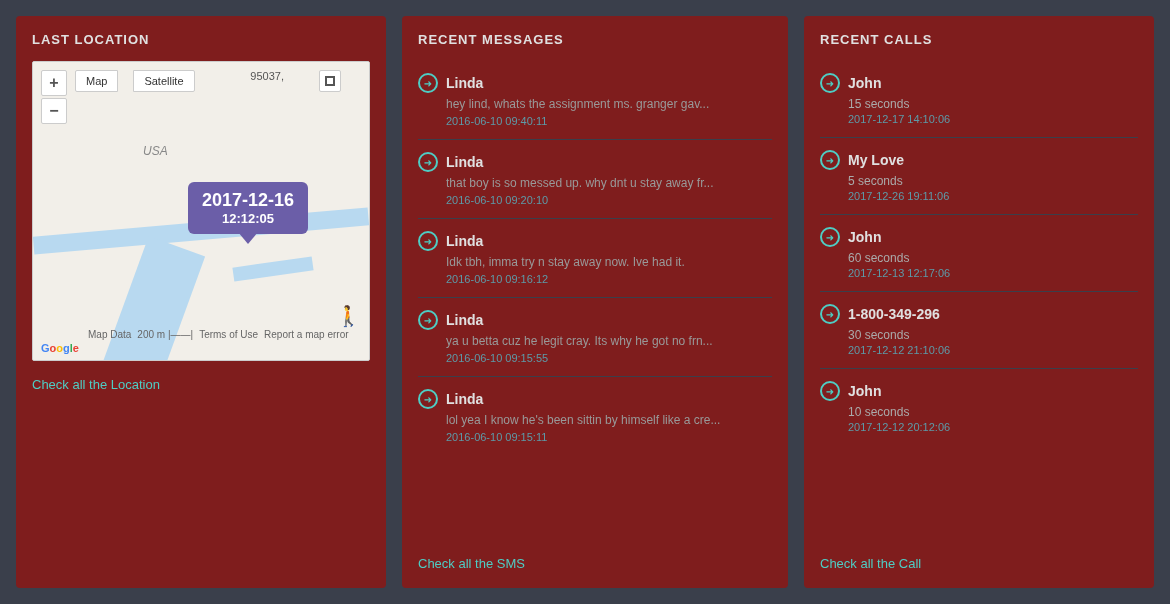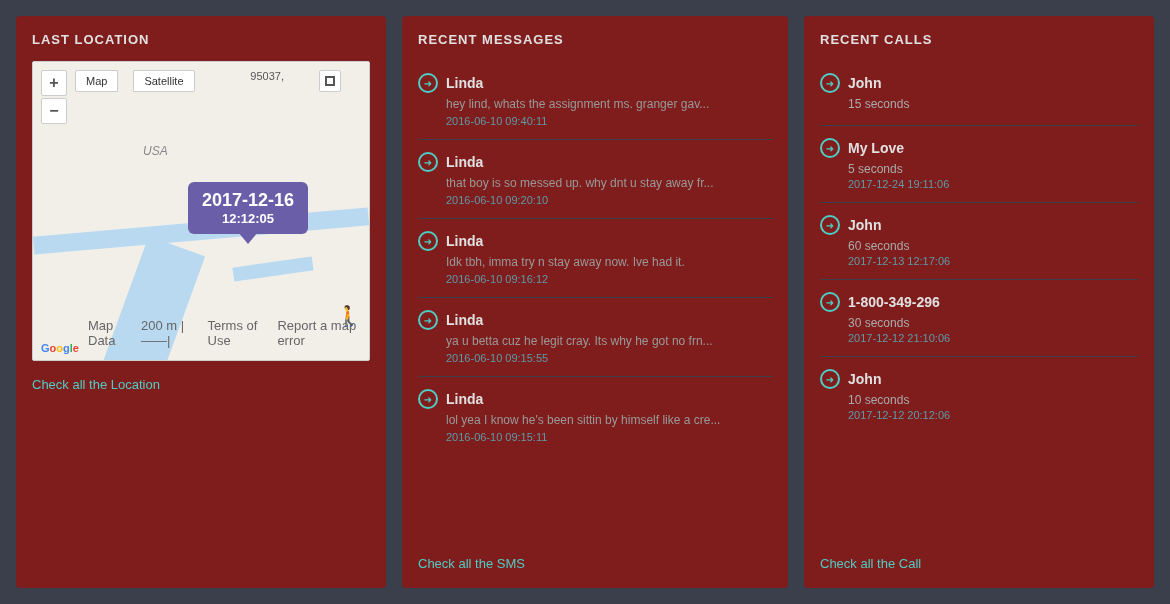--- a/index.html
+++ b/index.html
@@ -172,23 +172,23 @@
     .map-marker-time { font-size: 13px; }
     .map-google-logo {
       position: absolute;
       bottom: 6px;
       left: 8px;
       font-size: 10px;
       color: #666;
     }
     .map-footer-text {
       position: absolute;
-      bottom: 12px;
+      bottom: 20px;
       left: 55px;
-      font-size: 13px;
+      font-size: 10px;
       color: #666;
       display: flex;
       gap: 6px;
     }
     .map-pegman {
       position: absolute;
       bottom: 32px;
       right: 8px;
       font-size: 20px;
     }
@@ -388,28 +388,29 @@
   <div class="panel panel-calls">
     <div class="panel-title">RECENT CALLS</div>
 
     <div class="list-container">
     <div class="list-item">
       <div class="item-header">
         <span class="arrow-icon">➜</span>
         <span class="item-name">John</span>
       </div>
       <div class="item-duration">15 seconds</div>
+      <div class="item-date">2017-12-17 14:10:06</div>
     </div>
         <div class="list-item">
       <div class="item-header">
         <span class="arrow-icon">➜</span>
         <span class="item-name">My Love</span>
       </div>
       <div class="item-duration">5 seconds</div>
-      <div class="item-date">2017-12-24 19:11:06</div>
+      <div class="item-date">2017-12-26 19:11:06</div>
     </div>
         <div class="list-item">
       <div class="item-header">
         <span class="arrow-icon">➜</span>
         <span class="item-name">John</span>
       </div>
       <div class="item-duration">60 seconds</div>
       <div class="item-date">2017-12-13 12:17:06</div>
     </div>
         <div class="list-item">

